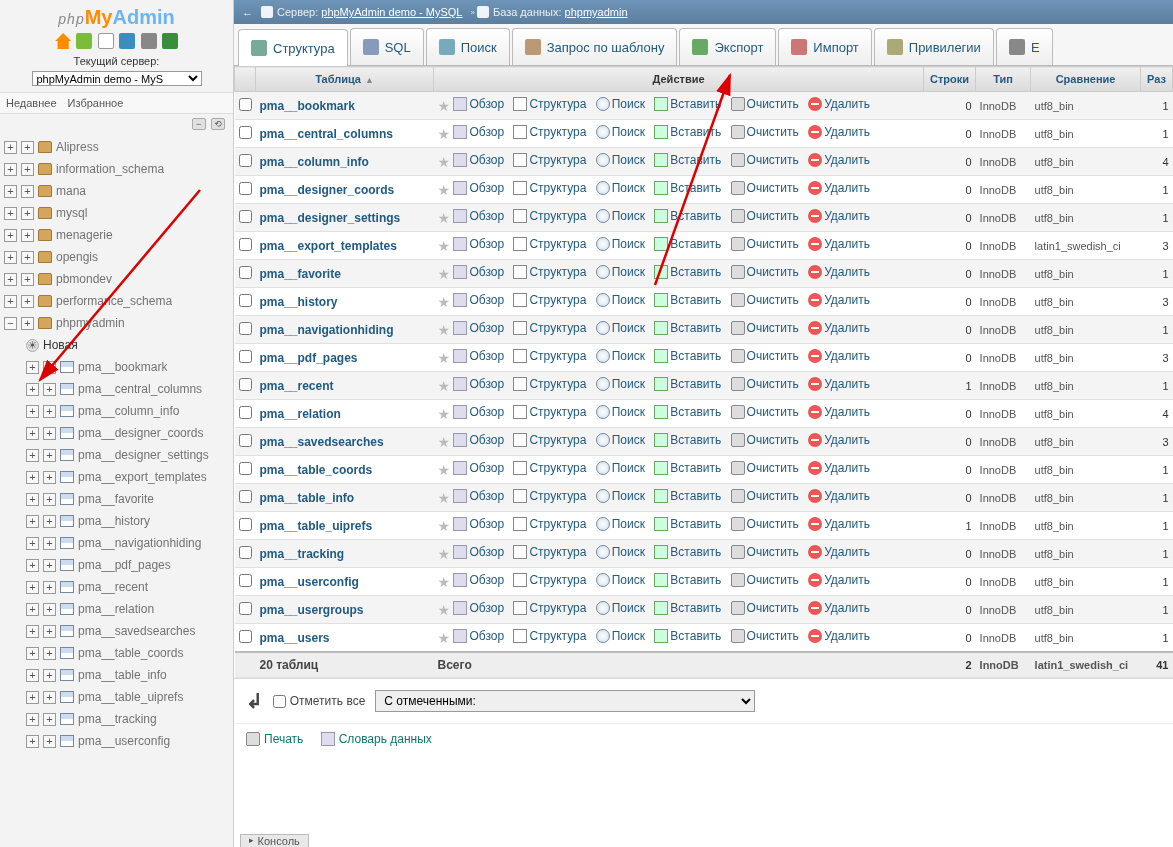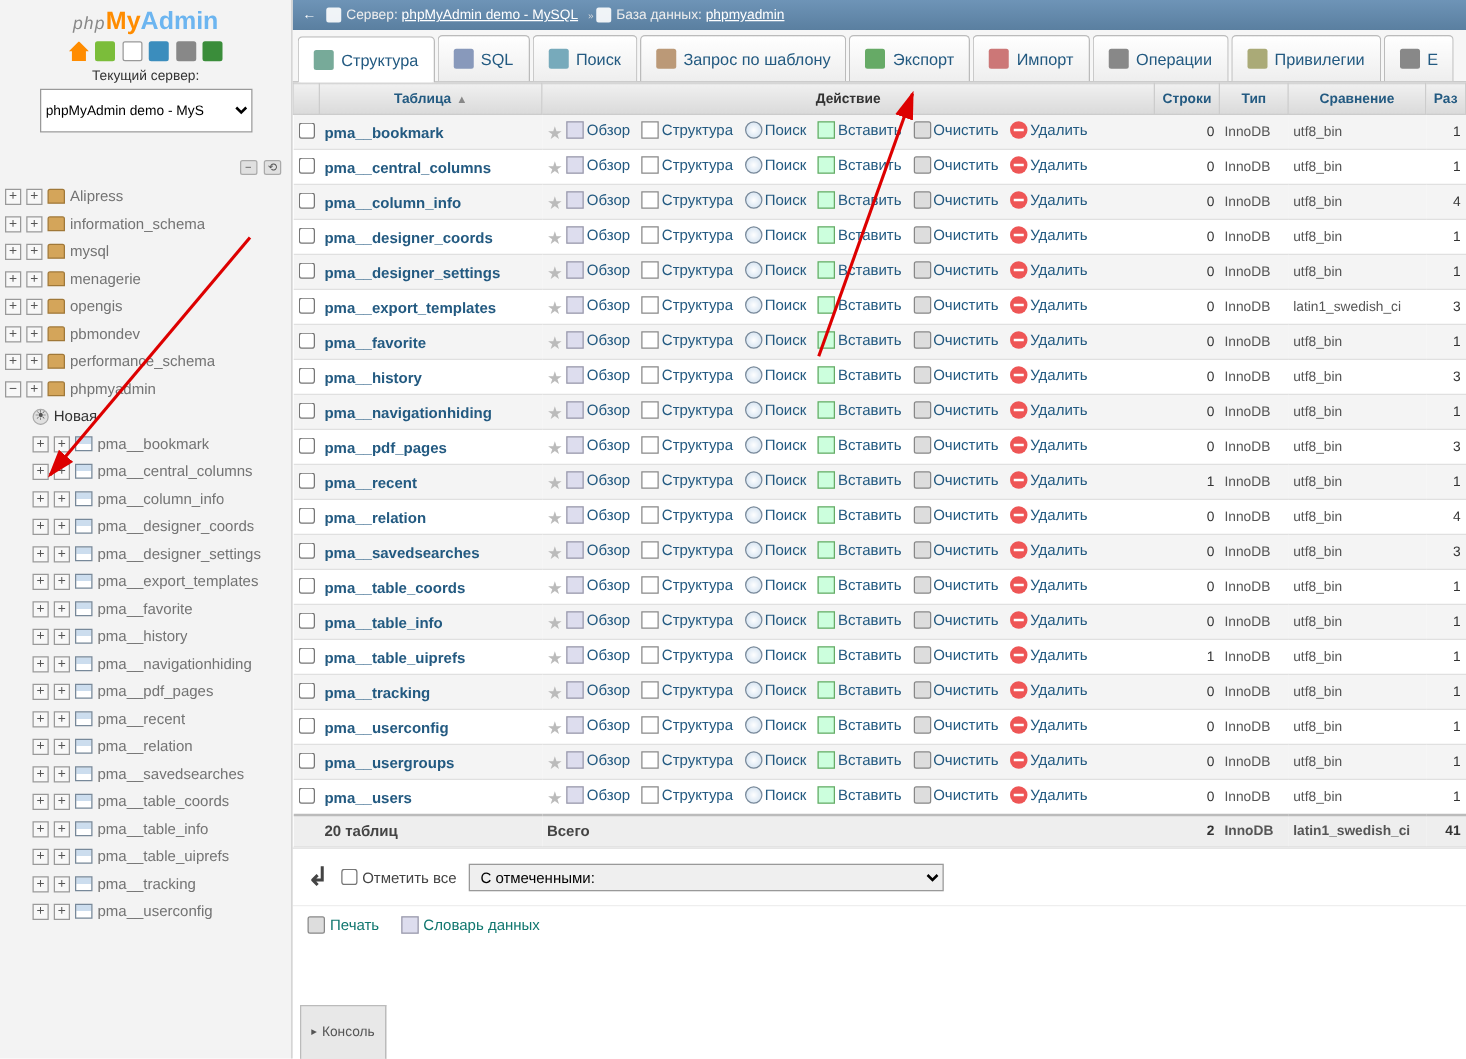--- a/index.html
+++ b/index.html
@@ -14,21 +14,21 @@
 .logo .p3 { color: #6cb5f0; }
 .quick-icons { text-align: center; padding: 2px 0 4px; }
 .quick-icons span { display: inline-block; width: 16px; height: 16px; margin: 0 1px; border-radius: 2px; vertical-align: middle; }
 .qi-home { background: #ff8c00; clip-path: polygon(50% 0, 100% 50%, 85% 50%, 85% 100%, 15% 100%, 15% 50%, 0 50%); }
 .qi-exit { background: #7bbd3a; width: 14px; height: 14px; border-radius: 2px; position: relative; }
 .qi-sql { background: #fff; border: 1px solid #999; color: #c00; font-size: 8px; line-height: 14px; font-weight: bold; }
 .qi-docs { background: #3b8dbd; border-radius: 3px; }
 .qi-gear { background: #888; border-radius: 50%; }
 .qi-refresh { background: #3a8d3a; border-radius: 50%; }
 .server-label { text-align: center; font-size: 11px; color: #333; padding: 2px 0; }
-.server-select { display: block; margin: 2px auto 18px; width: 170px; font-size: 11px; height: 35px; border: 1px solid #999; background: #fff; }
+.server-select { display: block; margin: 2px auto 6px; width: 170px; font-size: 11px; height: 15px; border: 1px solid #999; background: #fff; }
 .rec-fav { border-top: 1px solid #ddd; border-bottom: 1px solid #ddd; padding: 4px 6px; font-size: 11px; color: #555; background: #f8f8f8; }
 .rec-fav span { margin-right: 8px; cursor: pointer; }
 .collapse-ctl { text-align: right; padding: 2px 8px; }
 .collapse-ctl span { display: inline-block; width: 14px; height: 12px; background: #e0e0e0; border: 1px solid #aaa; border-radius: 2px; margin-left: 2px; font-size: 9px; text-align: center; line-height: 10px; color: #555; }
 
 .tree { padding: 4px 0 0 4px; font-size: 12px; }
 .tree-item { white-space: nowrap; padding: 2px 0; display: flex; align-items: center; height: 22px; }
 .tree-item.lvl1 { padding-left: 0; }
 .tree-item.lvl2 { padding-left: 22px; }
 .exp { display: inline-block; width: 13px; height: 13px; border: 1px solid #999; background: #f8f8f8; text-align: center; line-height: 11px; font-size: 11px; color: #555; margin-right: 4px; cursor: pointer; flex-shrink: 0; }
@@ -79,21 +79,21 @@
 td.type { color: #555; font-size: 11px; }
 td.collation { color: #555; font-size: 11px; }
 tr.total td { font-weight: bold; background: #eee; border-top: 2px solid #bbb; }
 
 .bottom-actions { padding: 10px 12px; display: flex; align-items: center; gap: 10px; border-top: 1px solid #ddd; }
 .arrow-up { font-size: 20px; font-weight: bold; transform: scaleX(-1); }
 .chk-all { display: flex; align-items: center; gap: 4px; }
 select.bulk { flex: 0 0 380px; height: 22px; border: 1px solid #999; font-size: 12px; padding: 1px 4px; }
 .footer-links { padding: 8px 12px; border-top: 1px solid #eee; }
 .footer-links a { margin-right: 14px; color: #0f766e; display: inline-flex; align-items: center; gap: 4px; }
-.console-tab { position: fixed; bottom: 0; left: 240px; background: #e8e8e8; border: 1px solid #bbb; border-bottom: none; padding: 15px 8px; font-size: 11px; color: #555; display: flex; gap: 4px; }
+.console-tab { position: fixed; bottom: 0; left: 240px; background: #e8e8e8; border: 1px solid #bbb; border-bottom: none; padding: 0 8px; font-size: 11px; color: #555; display: flex; gap: 4px; }
 .console-tab::before { content: "▸"; font-size: 9px; }
 
 .red-arrow { position: absolute; pointer-events: none; }
 .ra1 { left: 30px; top: 180px; }
 .ra2 { left: 555px; top: 70px; }
 </style>
 </head>
 <body>
 
 <div class="sidebar">
@@ -105,37 +105,47 @@
     <span class="qi-exit"></span>
     <span class="qi-sql"></span>
     <span class="qi-docs"></span>
     <span class="qi-gear"></span>
     <span class="qi-refresh"></span>
   </div>
   <div class="server-label">Текущий сервер:</div>
   <select class="server-select">
     <option>phpMyAdmin demo - MyS</option>
   </select>
+  <div class="rec-fav">
+    <span>Недавнее</span>
+    <span>Избранное</span>
+  </div>
   <div class="collapse-ctl">
     <span>−</span>
     <span>⟲</span>
   </div>
   <div class="tree">
     <div id="db-list">
         <div class="tree-item lvl1">
           <span class="exp plus"></span>
           <span class="exp plus" style="margin-left:0"></span>
           <span class="db-icon"></span>
           <span class="tree-label">Alipress</span>
         </div>
         <div class="tree-item lvl1">
           <span class="exp plus"></span>
           <span class="exp plus" style="margin-left:0"></span>
           <span class="db-icon"></span>
           <span class="tree-label">information_schema</span>
+        </div>
+        <div class="tree-item lvl1">
+          <span class="exp plus"></span>
+          <span class="exp plus" style="margin-left:0"></span>
+          <span class="db-icon"></span>
+          <span class="tree-label">mana</span>
         </div>
         <div class="tree-item lvl1">
           <span class="exp plus"></span>
           <span class="exp plus" style="margin-left:0"></span>
           <span class="db-icon"></span>
           <span class="tree-label">mysql</span>
         </div>
         <div class="tree-item lvl1">
           <span class="exp plus"></span>
           <span class="exp plus" style="margin-left:0"></span>
@@ -311,24 +321,20 @@
         <span class="tab-icon" style="background:#b97;border-radius:2px"></span>
         <span>Запрос по шаблону</span>
       </div>
       <div class="tab">
         <span class="tab-icon" style="background:#6a6;border-radius:2px"></span>
         <span>Экспорт</span>
       </div>
       <div class="tab">
         <span class="tab-icon" style="background:#c77;border-radius:2px"></span>
         <span>Импорт</span>
-      </div>
-      <div class="tab">
-        <span class="tab-icon" style="background:#888;border-radius:2px"></span>
-        <span>Операции</span>
       </div>
       <div class="tab">
         <span class="tab-icon" style="background:#aa7;border-radius:2px"></span>
         <span>Привилегии</span>
       </div>
       <div class="tab">
         <span class="tab-icon" style="background:#888;border-radius:2px"></span>
         <span>Е</span>
       </div>
     </div>

